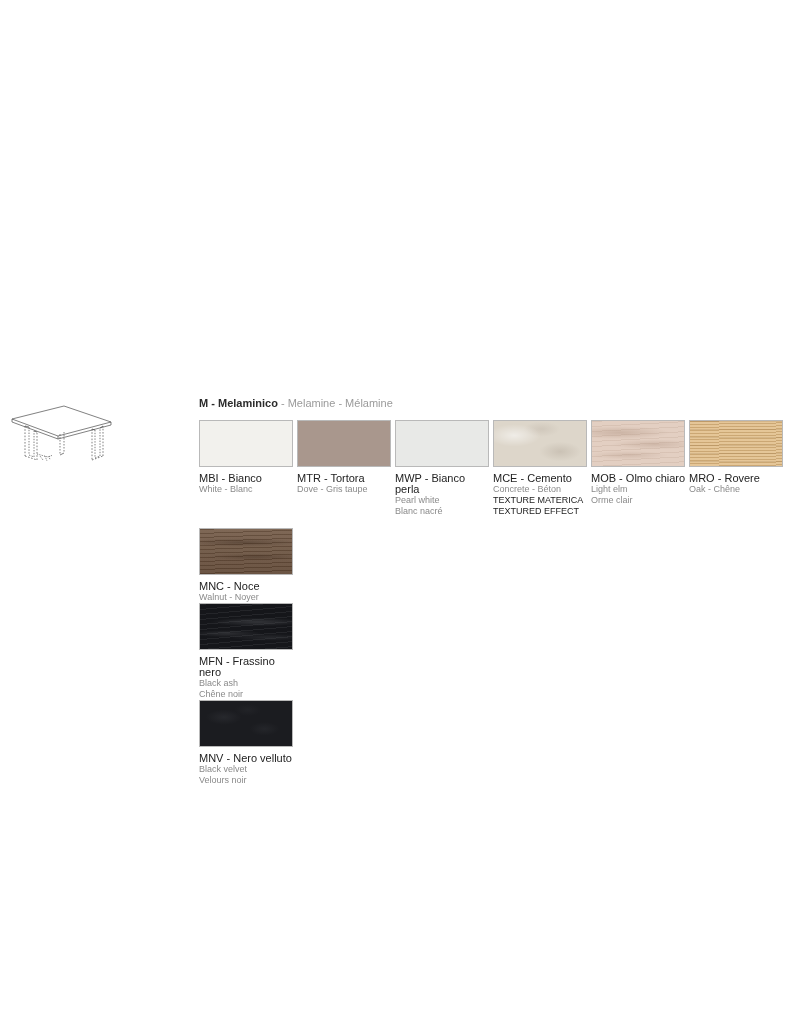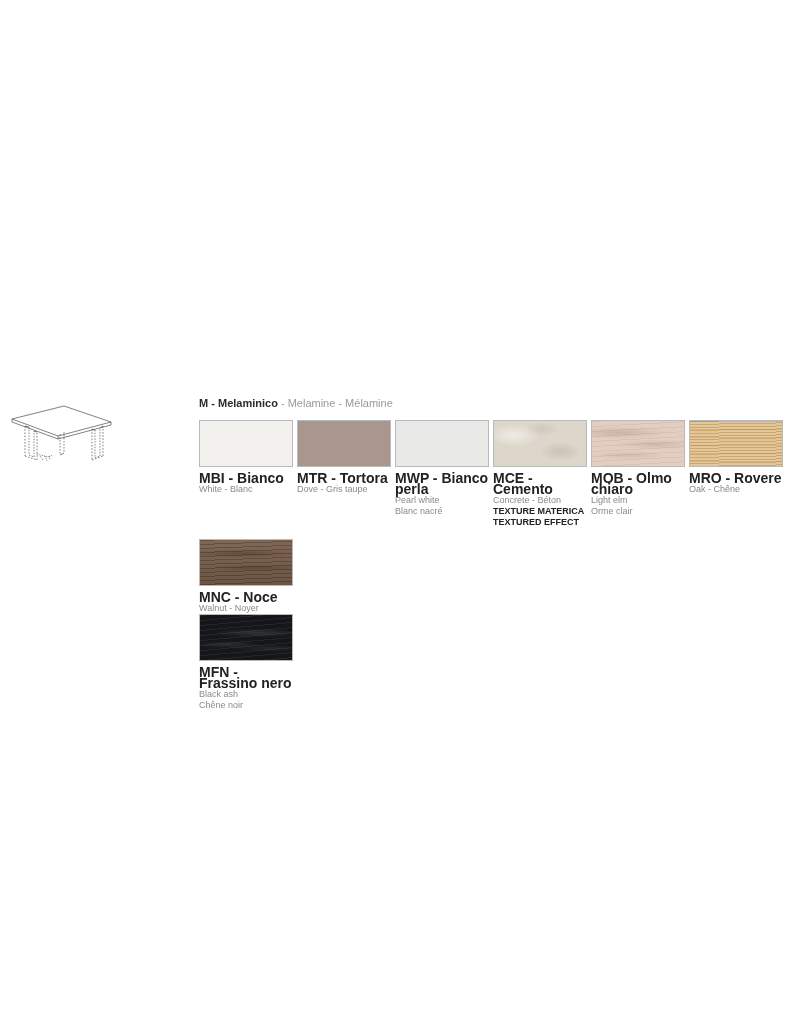--- a/index.html
+++ b/index.html
@@ -69,32 +69,32 @@
     position: relative;
     overflow: hidden;
   }
 
   .swatch-labels {
     margin-top: 6px;
     font-size: 9px;
     line-height: 11px;
   }
   .swatch-name {
-    font-weight: bold;
+    font-weight: normal;
     color: #222222;
-    font-size: 14px;
+    font-size: 11px;
     line-height: 11px;
   }
   .swatch-trans {
     color: #8a8a8a;
     font-size: 9px;
     line-height: 11px;
   }
   .swatch-note {
-    font-weight: bold;
+    font-weight: normal;
     color: #222222;
     font-size: 9px;
     line-height: 11px;
   }
 
   
   .chip-plain { background: var(--base); }
 
   
   .chip-cement {
@@ -266,16 +266,24 @@
 
     <div class="swatch-cell">
       <div class="swatch-chip chip-blackash" style="--base:#15161a"></div>
       <div class="swatch-labels">
         <div class="swatch-name">MFN - Frassino nero</div>
         <div class="swatch-trans">Black ash</div>
         <div class="swatch-trans">Chêne noir</div>
       </div>
     </div>
 
+    <div class="swatch-cell">
+      <div class="swatch-chip chip-velvet" style="--base:#1b1c20"></div>
+      <div class="swatch-labels">
+        <div class="swatch-name">MNV - Nero velluto</div>
+        <div class="swatch-trans">Black velvet</div>
+        <div class="swatch-trans">Velours noir</div>
+      </div>
+    </div>
 
   </div>
 
 </div>
 
 </body></html>

